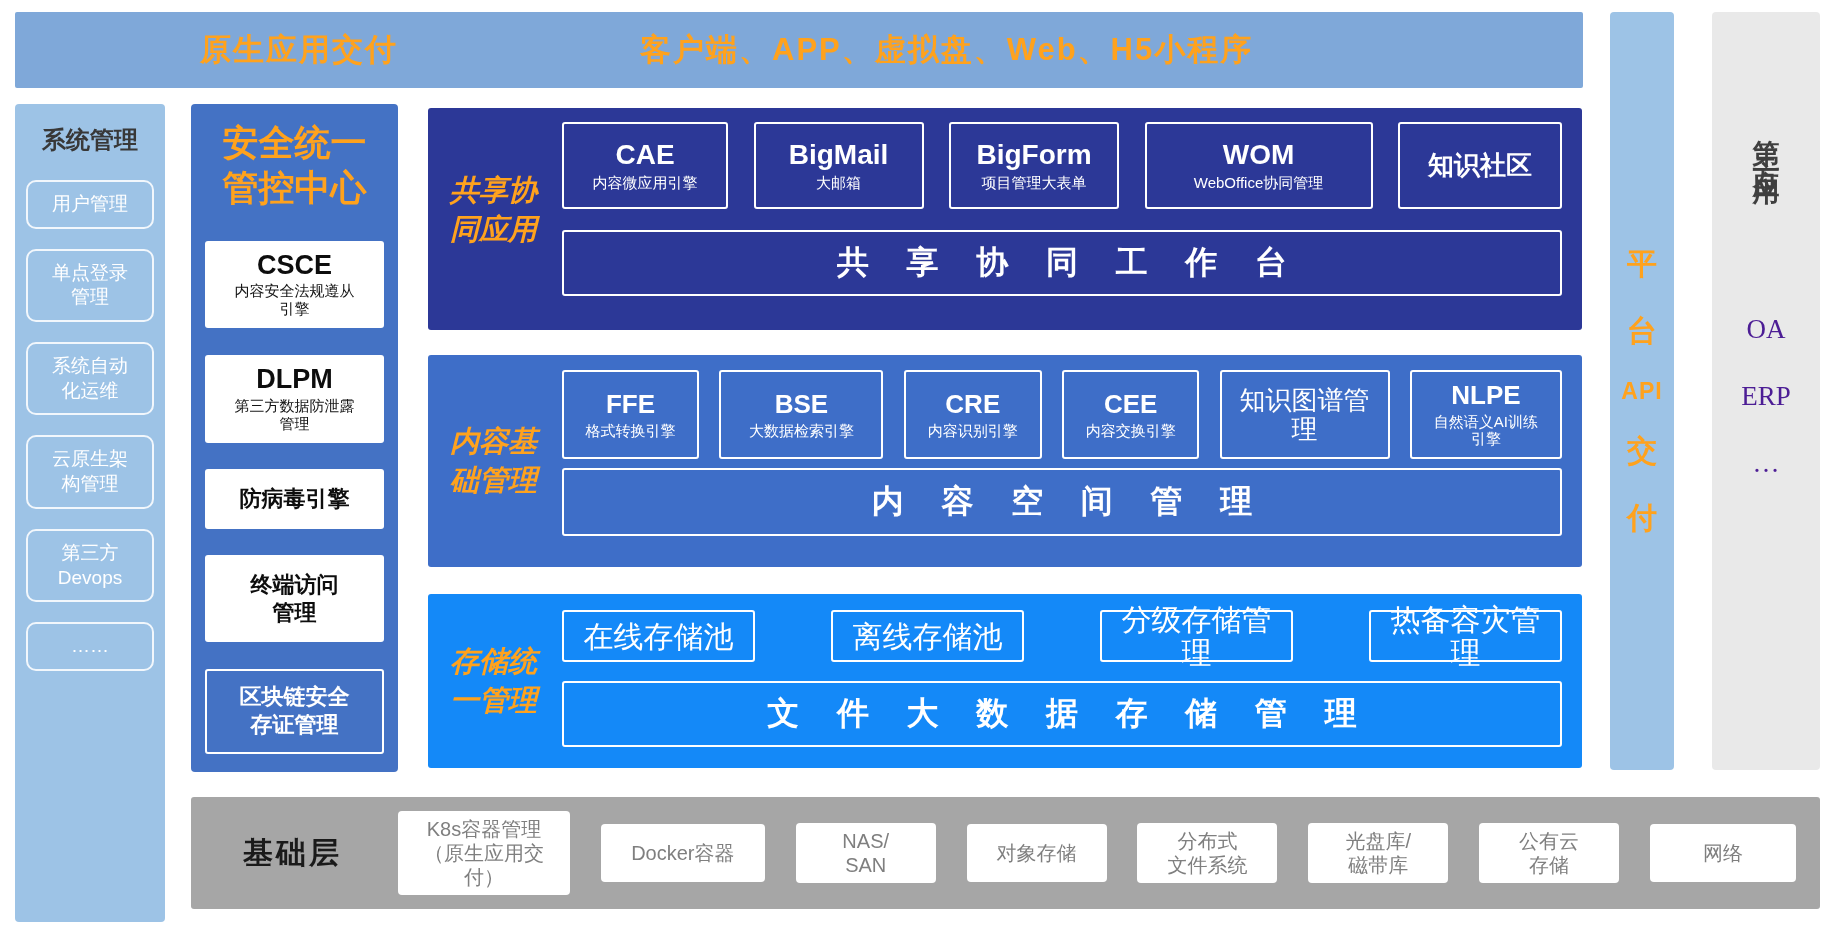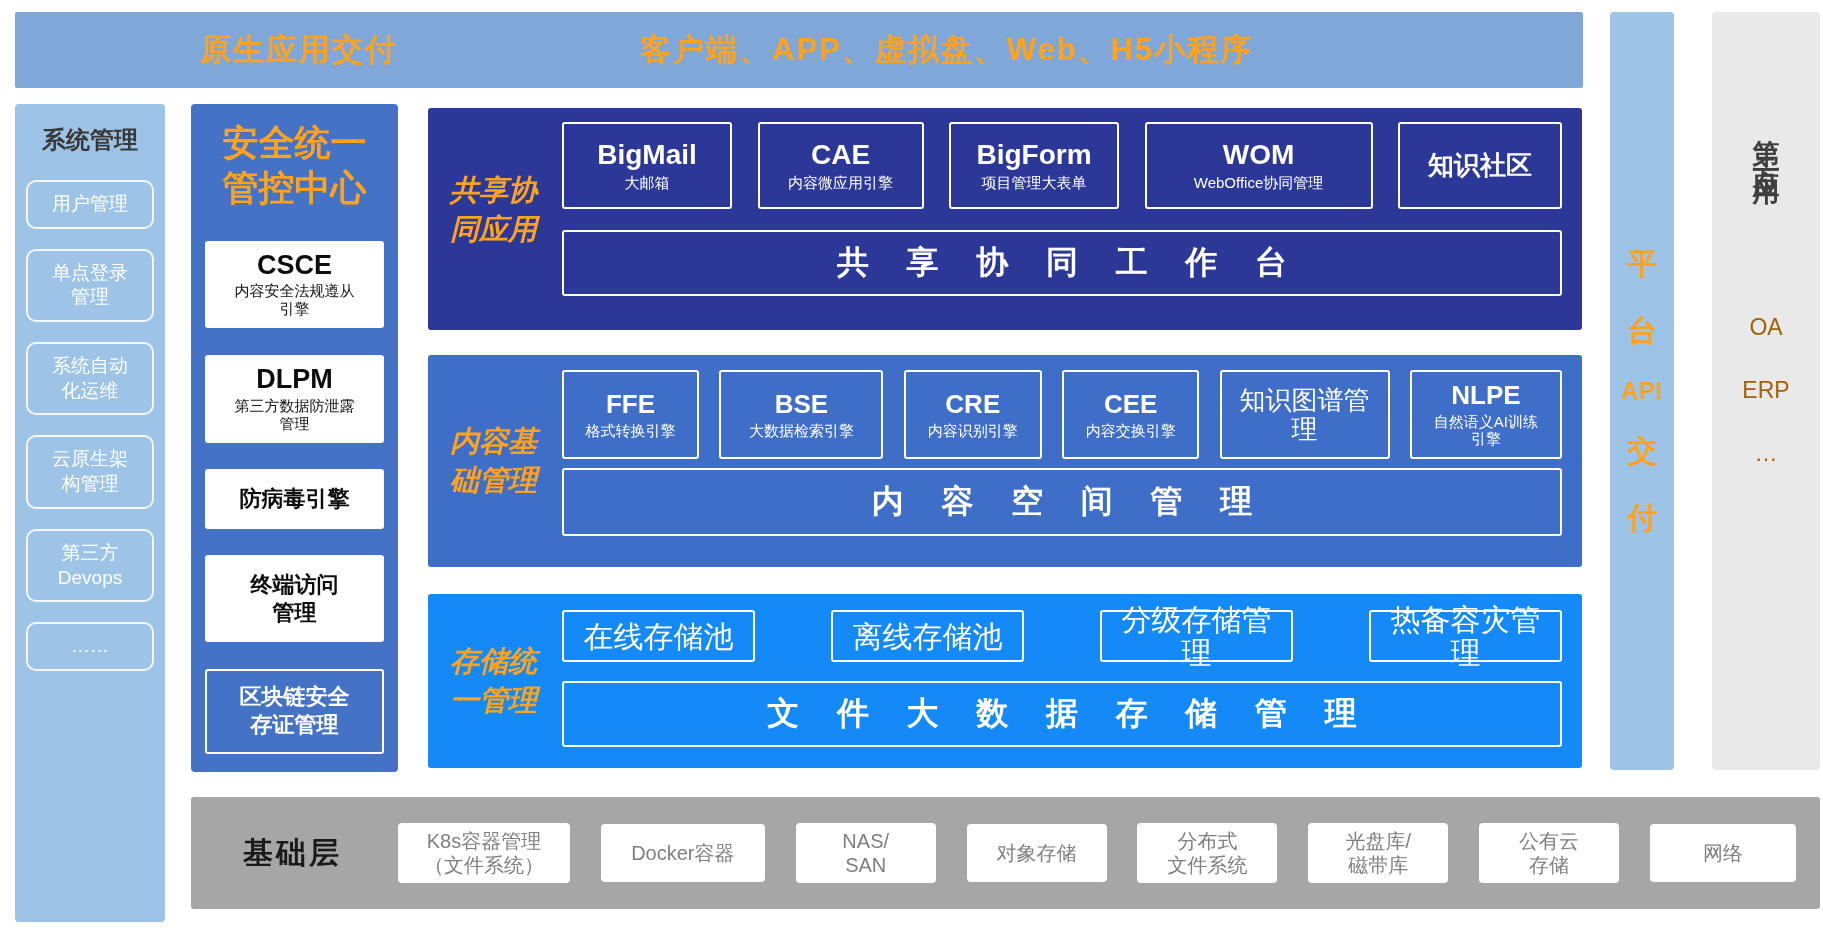--- a/index.html
+++ b/index.html
@@ -66,21 +66,21 @@
   .api-col{left:1610px;top:12px;width:64px;height:758px;background:var(--light-blue);border-radius:4px;
            display:flex;flex-direction:column;align-items:center;justify-content:center;gap:26px;
            color:var(--orange);font-weight:bold;font-size:30px;}
   .api-col .api-en{font-size:23px;letter-spacing:1px;}
 
   
   .tp-col{left:1712px;top:12px;width:108px;height:758px;background:var(--third-party-bg);border-radius:4px;
           display:flex;flex-direction:column;align-items:center;}
   .tp-title{margin-top:106px;writing-mode:vertical-rl;letter-spacing:10px;color:#3f3f3f;
             font-weight:bold;font-size:27px;}
-  .tp-item{color:#a16207;font-size:23px;margin-top:36px;}
+  .tp-item{color:#4c1d95;font-size:27px;margin-top:36px;font-family:Liberation Serif, serif;}
   .tp-item.first{margin-top:146px;}
 
   
   .base{left:191px;top:797px;width:1629px;height:112px;background:var(--gray-bar-bg);border-radius:3px;
         display:flex;align-items:center;padding:0 24px 0 52px;}
   .base-label{color:#1a1a1a;font-weight:bold;font-size:30px;letter-spacing:3px;flex:none;margin-right:56px;text-align:right;}
   .base-items{flex:1;display:flex;justify-content:space-between;align-items:center;}
   .base-box{background:#fff;border-radius:4px;color:#7f7f7f;font-size:20px;line-height:1.2;
             text-align:center;white-space:pre-line;display:flex;align-items:center;justify-content:center;
             padding:6px 8px;min-height:58px;}
@@ -130,27 +130,27 @@
 管理</div>
     </div>
     <div class="outline-card pre">区块链安全
 存证管理</div>
   </div>
 
   <div class="section" id="sec-collab">
     <div class="sec-label">共享协
 同应用</div>
     <div class="apps">
+      <div class="app" style="width:166px">
+        <div class="app-t">CAE</div>
+        <div class="app-s">内容微应用引擎</div>
+      </div>
       <div class="app" style="width:170px">
         <div class="app-t">BigMail</div>
         <div class="app-s">大邮箱</div>
-      </div>
-      <div class="app" style="width:166px">
-        <div class="app-t">CAE</div>
-        <div class="app-s">内容微应用引擎</div>
       </div>
       <div class="app" style="width:170px">
         <div class="app-t">BigForm</div>
         <div class="app-s">项目管理大表单</div>
       </div>
       <div class="app" style="width:228px">
         <div class="app-t">WOM</div>
         <div class="app-s">WebOffice协同管理</div>
       </div>
       <div class="app" style="width:164px">
@@ -230,21 +230,21 @@
     <div class="tp-title">第三方应用</div>
     <div class="tp-item first">OA</div>
     <div class="tp-item">ERP</div>
     <div class="tp-item">…</div>
   </div>
 
   <div class="base abs">
     <div class="base-label">基础层</div>
     <div class="base-items">
       <div class="base-box" style="width:172px">K8s容器管理
-（文件系统）</div>
+（原生应用交付）</div>
       <div class="base-box" style="width:164px">Docker容器</div>
       <div class="base-box" style="width:140px">NAS/
 SAN</div>
       <div class="base-box" style="width:140px">对象存储</div>
       <div class="base-box" style="width:140px">分布式
 文件系统</div>
       <div class="base-box" style="width:140px">光盘库/
 磁带库</div>
       <div class="base-box" style="width:140px">公有云
 存储</div>

